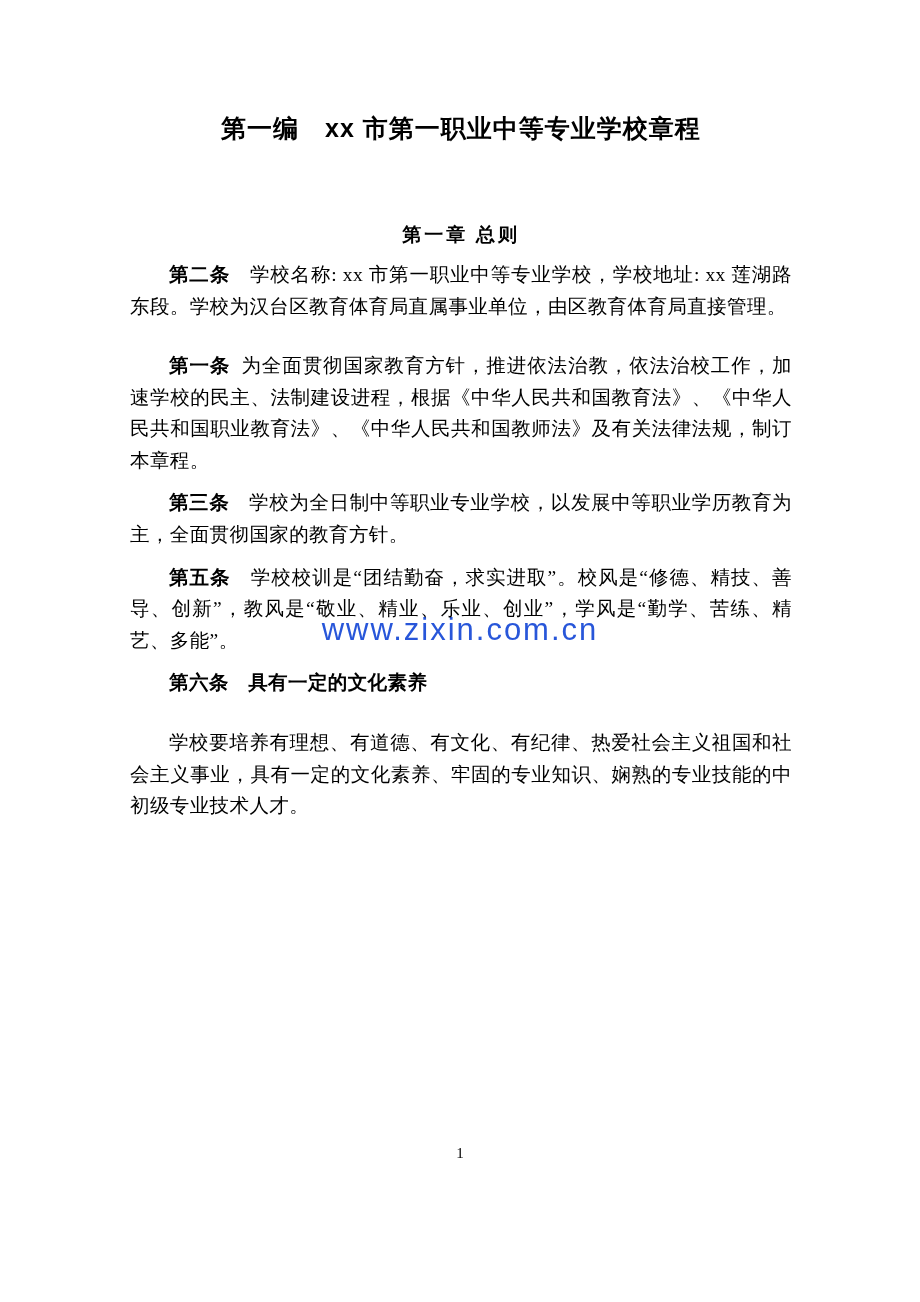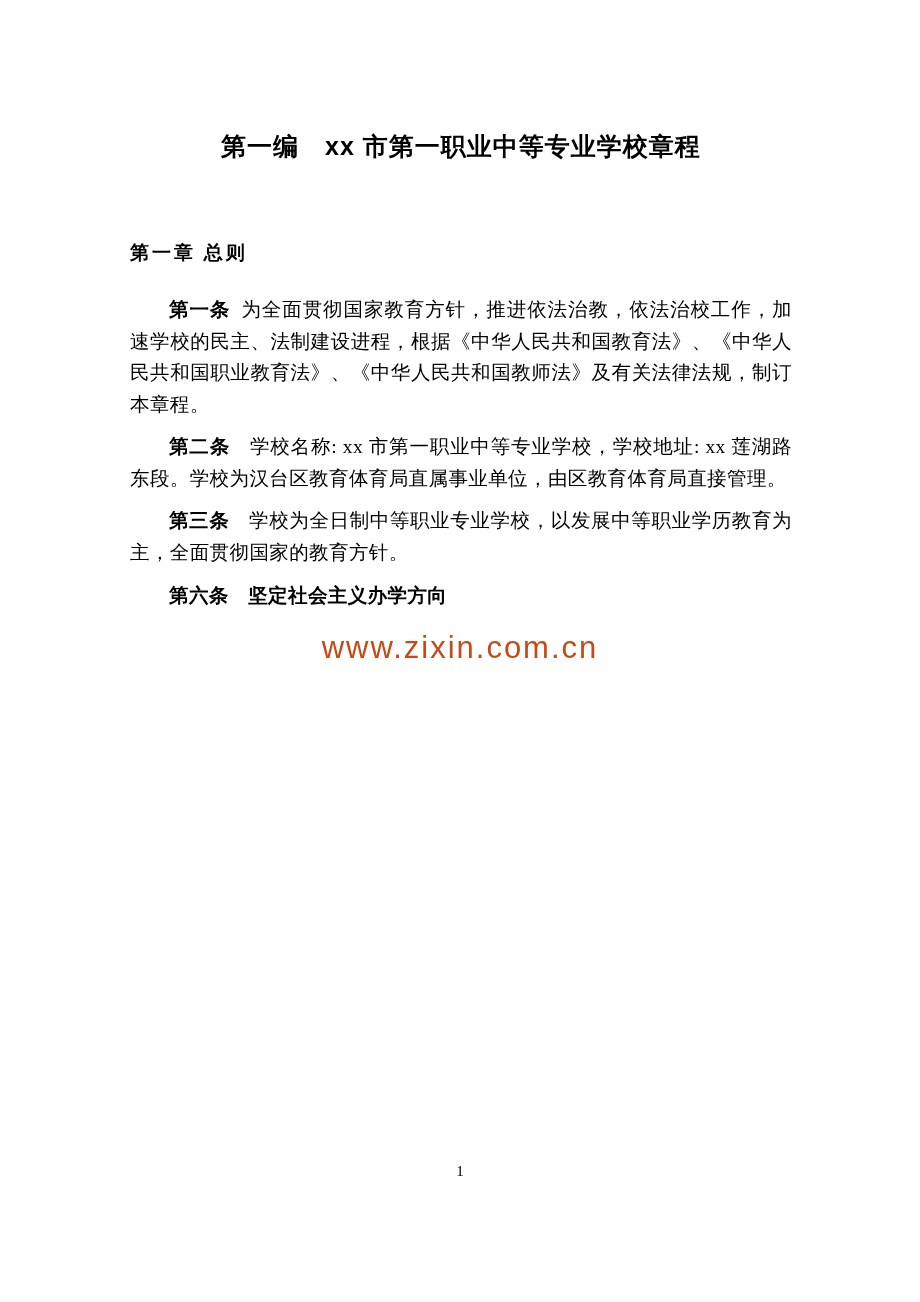--- a/index.html
+++ b/index.html
@@ -24,48 +24,48 @@
   }
   .watermark {
     position: absolute;
     top: 612px;
     left: 0;
     width: 920px;
     text-align: center;
     font-family: "Liberation Sans", sans-serif;
     font-size: 31px;
     letter-spacing: 2px;
-    color: #c2410c;
+    color: #1d4ed8;
     opacity: 0.95;
     user-select: none;
     pointer-events: none;
     z-index: 0;
   }
   .content {
     position: relative;
     z-index: 1;
     padding: 0 128px 0 130px;
-    margin-top: 18px;
   }
   h1.doc-title {
     margin: 0;
     padding-top: 113px;
     font-family: "Liberation Sans", "DejaVu Sans", sans-serif;
     font-size: 25px;
     font-weight: bold;
     text-align: center;
     letter-spacing: 1px;
     line-height: 1.2;
   }
   h2.chapter-title {
     margin: 0;
     padding-top: 79px;
     font-family: "Liberation Serif", serif;
     font-size: 19px;
     font-weight: bold;
+    text-align: center;
     letter-spacing: 3px;
   }
   .body-text {
     margin: 0;
     padding-top: 28px;
     font-size: 19.5px;
     line-height: 1.62;
     text-align: justify;
     text-justify: inter-ideograph;
     letter-spacing: 0.4px;
@@ -99,29 +99,31 @@
 <div class="page">
 
   <div class="watermark">www.zixin.com.cn</div>
 
   <div class="content">
 
     <h1 class="doc-title">第一编　xx 市第一职业中等专业学校章程</h1>
 
     <h2 class="chapter-title">第一章 总则</h2>
 
+    <p class="body-text indent tight"><span class="article-label">第二条</span><span class="gap-md"></span><span>学校名称: xx 市第一职业中等专业学校，学校地址: xx 莲湖路东段。学校为汉台区教育体育局直属事业单位，由区教育体育局直接管理。</span></p>
+
     <p class="body-text indent"><span class="article-label">第一条</span><span class="gap-sm"></span><span>为全面贯彻国家教育方针，推进依法治教，依法治校工作，加速学校的民主、法制建设进程，根据《中华人民共和国教育法》、《中华人民共和国职业教育法》、《中华人民共和国教师法》及有关法律法规，制订本章程。</span></p>
-
-    <p class="body-text indent tight"><span class="article-label">第二条</span><span class="gap-md"></span><span>学校名称: xx 市第一职业中等专业学校，学校地址: xx 莲湖路东段。学校为汉台区教育体育局直属事业单位，由区教育体育局直接管理。</span></p>
 
     <p class="body-text indent tight"><span class="article-label">第三条</span><span class="gap-md"></span><span>学校为全日制中等职业专业学校，以发展中等职业学历教育为主，全面贯彻国家的教育方针。</span></p>
 
 
+    <p class="body-text indent tight"><span class="article-label">第五条</span><span class="gap-md"></span><span>学校校训是“团结勤奋，求实进取”。校风是“修德、精技、善导、创新”，教风是“敬业、精业、乐业、创业”，学风是“勤学、苦练、精艺、多能”。</span></p>
 
-    <p class="body-text indent tight"><span class="article-label">第六条</span><span class="gap-md"></span><span class="article-label">坚定社会主义办学方向</span></p>
+    <p class="body-text indent tight"><span class="article-label">第六条</span><span class="gap-md"></span><span class="article-label">具有一定的文化素养</span></p>
 
 
+    <p class="body-text indent">学校要培养有理想、有道德、有文化、有纪律、热爱社会主义祖国和社会主义事业，具有一定的文化素养、牢固的专业知识、娴熟的专业技能的中初级专业技术人才。</p>
 
   </div>
 
   <div class="page-number">1</div>
 
 </div>
 
 </body></html>

